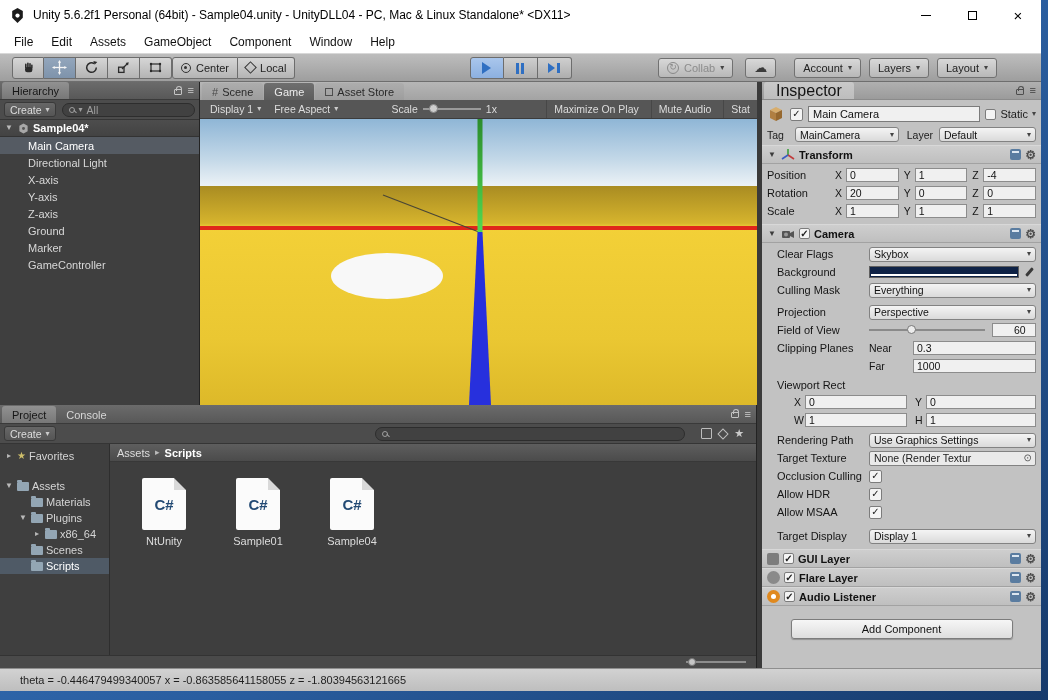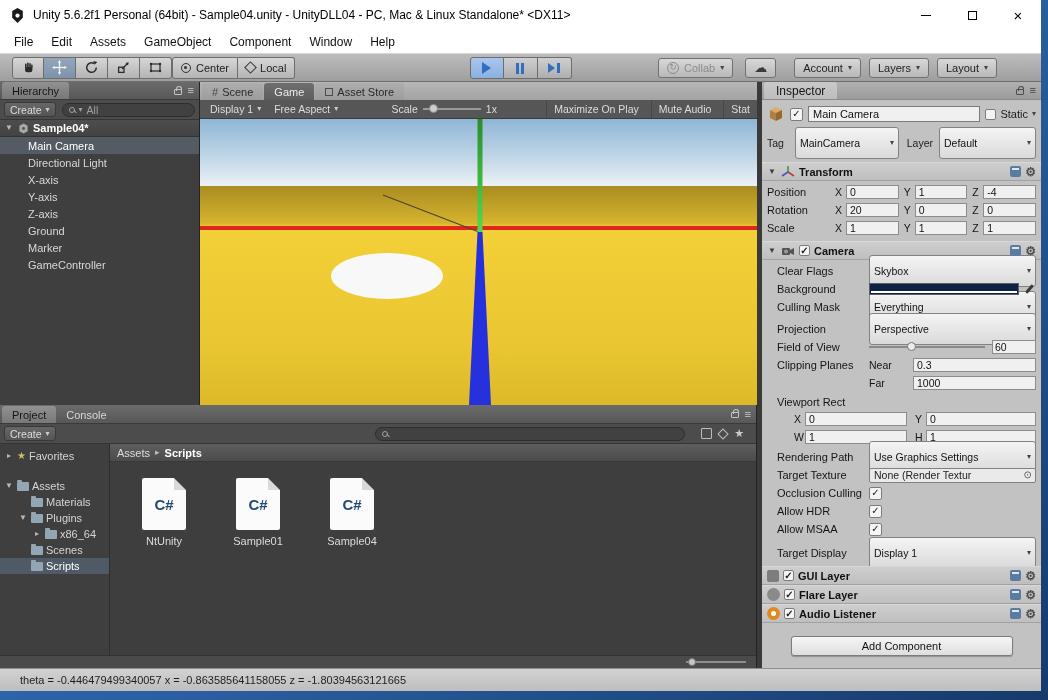--- a/index.html
+++ b/index.html
@@ -126,38 +126,38 @@
 .p-zoom { width:60px; height:2px; background:#8d8d8d; position:relative; }
 .p-zoom .thumb { position:absolute; left:2px; top:-3px; width:8px; height:8px; border-radius:50%; background:#c6c6c6; border:1px solid #777; }
 
 
 .vsplit { position:absolute; left:757px; top:82px; width:5px; height:586px; background:#3a3a3a; }
 
 
 .inspector { position:absolute; left:762px; top:82px; width:279px; height:586px; background:#c2c2c2;
   display:flex; flex-direction:column; overflow:hidden; }
 .tabbar-insp { height:18px; background:linear-gradient(#b0b0b0,#9b9b9b); display:flex; align-items:flex-end; padding-left:2px; border-bottom:1px solid #8b8b8b; }
-.tab-i { height:17px; padding:0 12px; display:flex; align-items:center; gap:4px; font-size:12px; color:#141414;
+.tab-i { height:17px; padding:0 12px; display:flex; align-items:center; gap:4px; font-size:16px; color:#141414;
   background:linear-gradient(#c9c9c9,#bdbdbd); border-radius:3px 3px 0 0; }
 .lockL { width:8px; height:6px; border:1px solid #4e4e4e; border-radius:1px; position:relative; margin-top:2px; }
 .lockL::before { content:""; position:absolute; top:-4px; left:1px; width:4px; height:4px; border:1px solid #4e4e4e; border-bottom:none; border-radius:3px 3px 0 0; }
 .menu-glyphL { color:#3f3f3f; font-size:11px; line-height:1; }
 .insp-head { padding:5px 5px 3px 5px; }
 .ih-row1 { display:flex; align-items:center; gap:5px; }
 .obj-icon { width:18px; height:18px; flex-shrink:0; }
 .chk { width:13px; height:13px; background:#f4f4f4; border:1px solid #7c7c7c; border-radius:2px;
   display:flex; align-items:center; justify-content:center; font-size:10px; color:#1b1b1b; flex-shrink:0; line-height:1; }
 .chk.small { width:11px; height:11px; }
 .name-field { flex:1; height:16px; background:#f0f0f0; border:1px solid #7b7b7b; font-size:11px; color:#111;
   display:flex; align-items:center; padding:0 4px; }
 .static-group { display:flex; align-items:center; gap:4px; font-size:11px; color:#1c1c1c; }
 .ih-row2 { display:flex; align-items:center; gap:4px; margin-top:4px; font-size:10.5px; color:#1c1c1c; }
 .lab-tag { width:24px; }
 .lab-layer { width:32px; text-align:right; padding-right:2px; }
-.dd { height:32px; background:linear-gradient(#f4f4f4,#dadada); border:1px solid #828282; border-radius:3px;
+.dd { height:15px; background:linear-gradient(#f4f4f4,#dadada); border:1px solid #828282; border-radius:3px;
   font-size:10.5px; color:#111; display:flex; align-items:center; padding:0 4px; gap:4px; min-width:0; }
 .dd .dd-arrow { margin-left:auto; }
 .dd.tag-dd { width:104px; }
 .dd.layer-dd { flex:1; }
 .sec-head { height:19px; background:linear-gradient(#cecece,#bfbfbf); border-top:1px solid #d8d8d8; border-bottom:1px solid #a2a2a2;
   display:flex; align-items:center; padding:0 5px; gap:4px; font-size:11px; font-weight:bold; color:#111; flex-shrink:0; }
 .sec-head .fold { color:#3c3c3c; }
 .sec-icons { margin-left:auto; display:flex; align-items:center; gap:4px; }
 .book-ic { width:11px; height:11px; border-radius:2px; background:#5a7ca0; position:relative; }
 .book-ic::after { content:""; position:absolute; left:2px; top:2px; right:2px; height:2px; background:#dce6f0; }
@@ -176,21 +176,21 @@
 .t-field.last { margin-right:0; }
 .prop-row { display:flex; align-items:center; height:18px; padding:0 5px 0 15px; font-size:11px; color:#151515; flex-shrink:0; }
 .prop-label { width:92px; flex-shrink:0; }
 .swatch { flex:1; height:12px; border:1px solid #5f5f5f; background:#0e2246; position:relative; }
 .swatch::after { content:""; position:absolute; left:1px; right:1px; bottom:1px; height:2px; background:#fff; }
 .dropper { width:13px; height:13px; margin-left:4px; position:relative; flex-shrink:0; }
 .dropper::before { content:""; position:absolute; left:5px; top:1px; width:3px; height:10px; background:#3a3a3a; transform:rotate(40deg); border-radius:1px; }
 .hslider { flex:1; height:2px; background:#8a8a8a; position:relative; margin-right:7px; }
 .hslider .thumb { position:absolute; left:33%; top:-4px; width:9px; height:9px; border-radius:50%; background:#ececec; border:1px solid #777; }
 .num-field { width:44px; height:14px; background:#f0f0f0; border:1px solid #8c8c8c; font-size:10.5px; color:#111;
-  display:flex; align-items:center; padding:0 2px; flex-shrink:0; }
+  display:flex; align-items:center; padding:0 21px; flex-shrink:0; }
 .sub-lab { width:44px; font-size:10.5px; flex-shrink:0; }
 .vp-row { display:flex; align-items:center; height:18px; padding:0 5px 0 32px; font-size:10.5px; color:#151515; flex-shrink:0; }
 .vp-half { flex:1; display:flex; align-items:center; }
 .vp-half .t-field { margin-right:8px; }
 .vp-half:last-child .t-field { margin-right:0; }
 .obj-field { flex:1; height:15px; background:#eaeaea; border:1px solid #828282; border-radius:2px; font-size:10.5px; color:#222;
   display:flex; align-items:center; padding:0 3px 0 4px; }
 .obj-field .picker { margin-left:auto; font-size:10px; color:#555; line-height:1; }
 .spacer4 { height:4px; flex-shrink:0; } .spacer2 { height:2px; flex-shrink:0; } .spacer6 { height:6px; flex-shrink:0; }
 .add-wrap { display:flex; justify-content:center; padding:13px 0; flex-shrink:0; }

